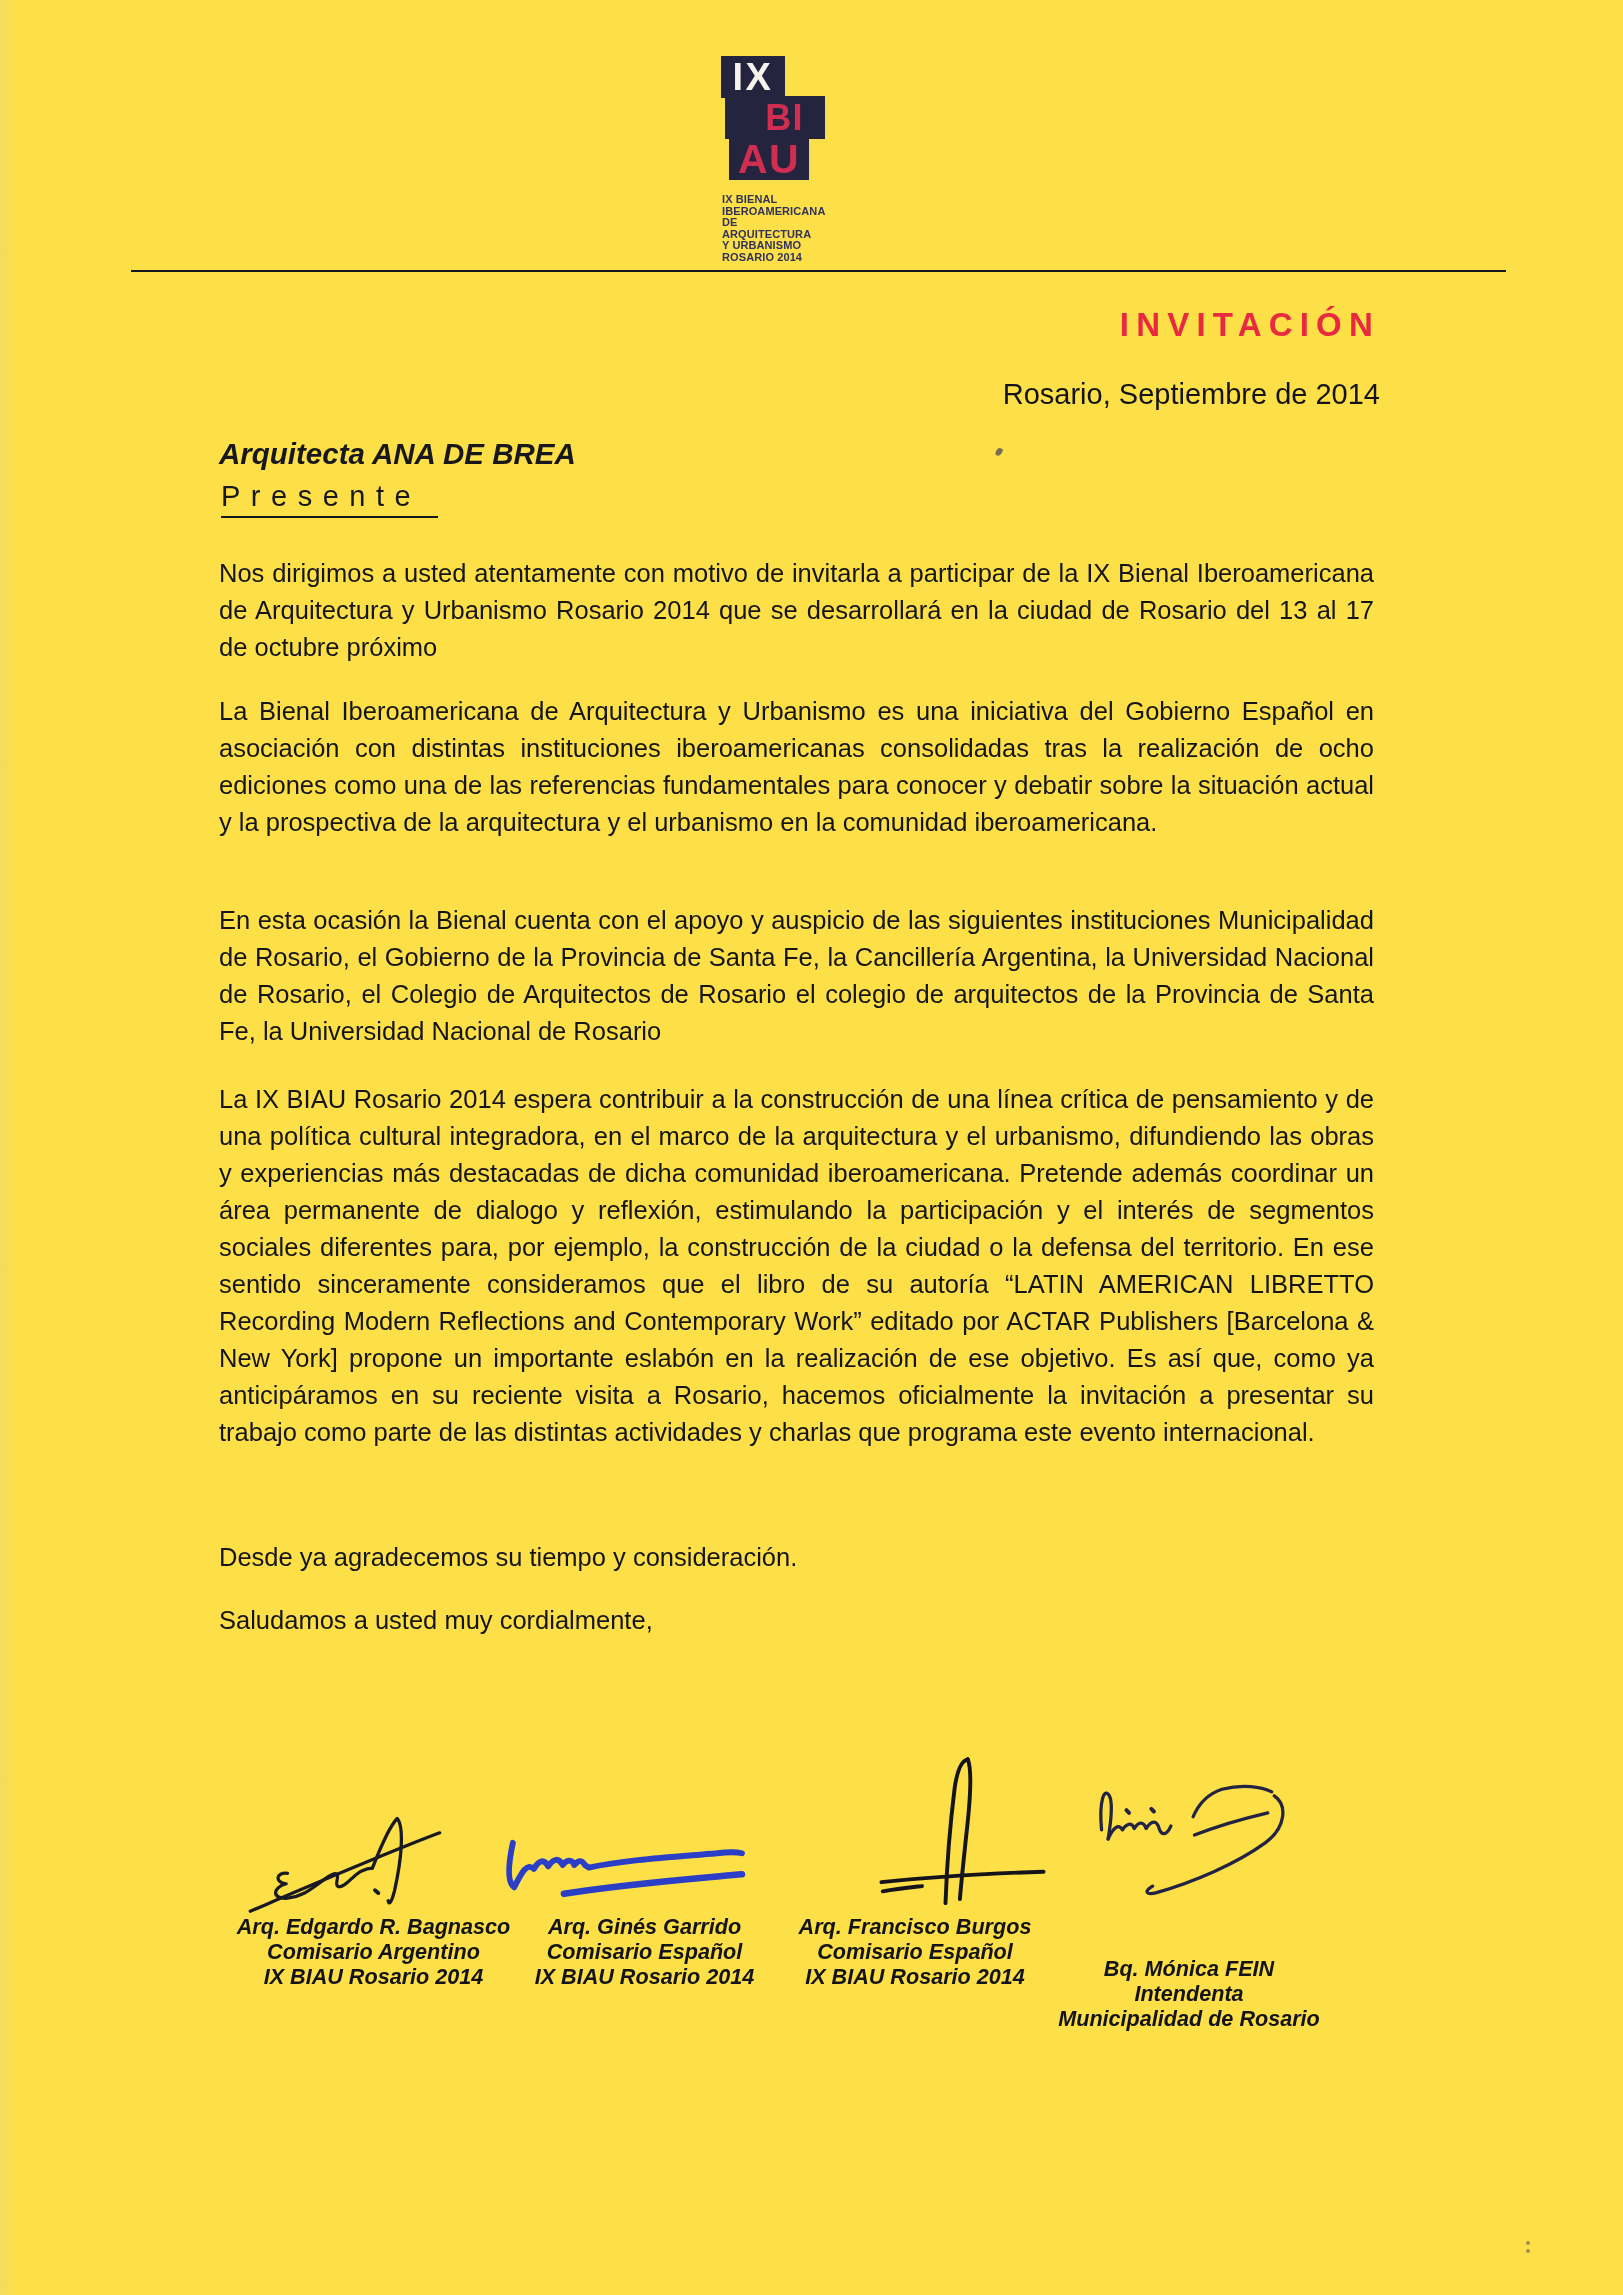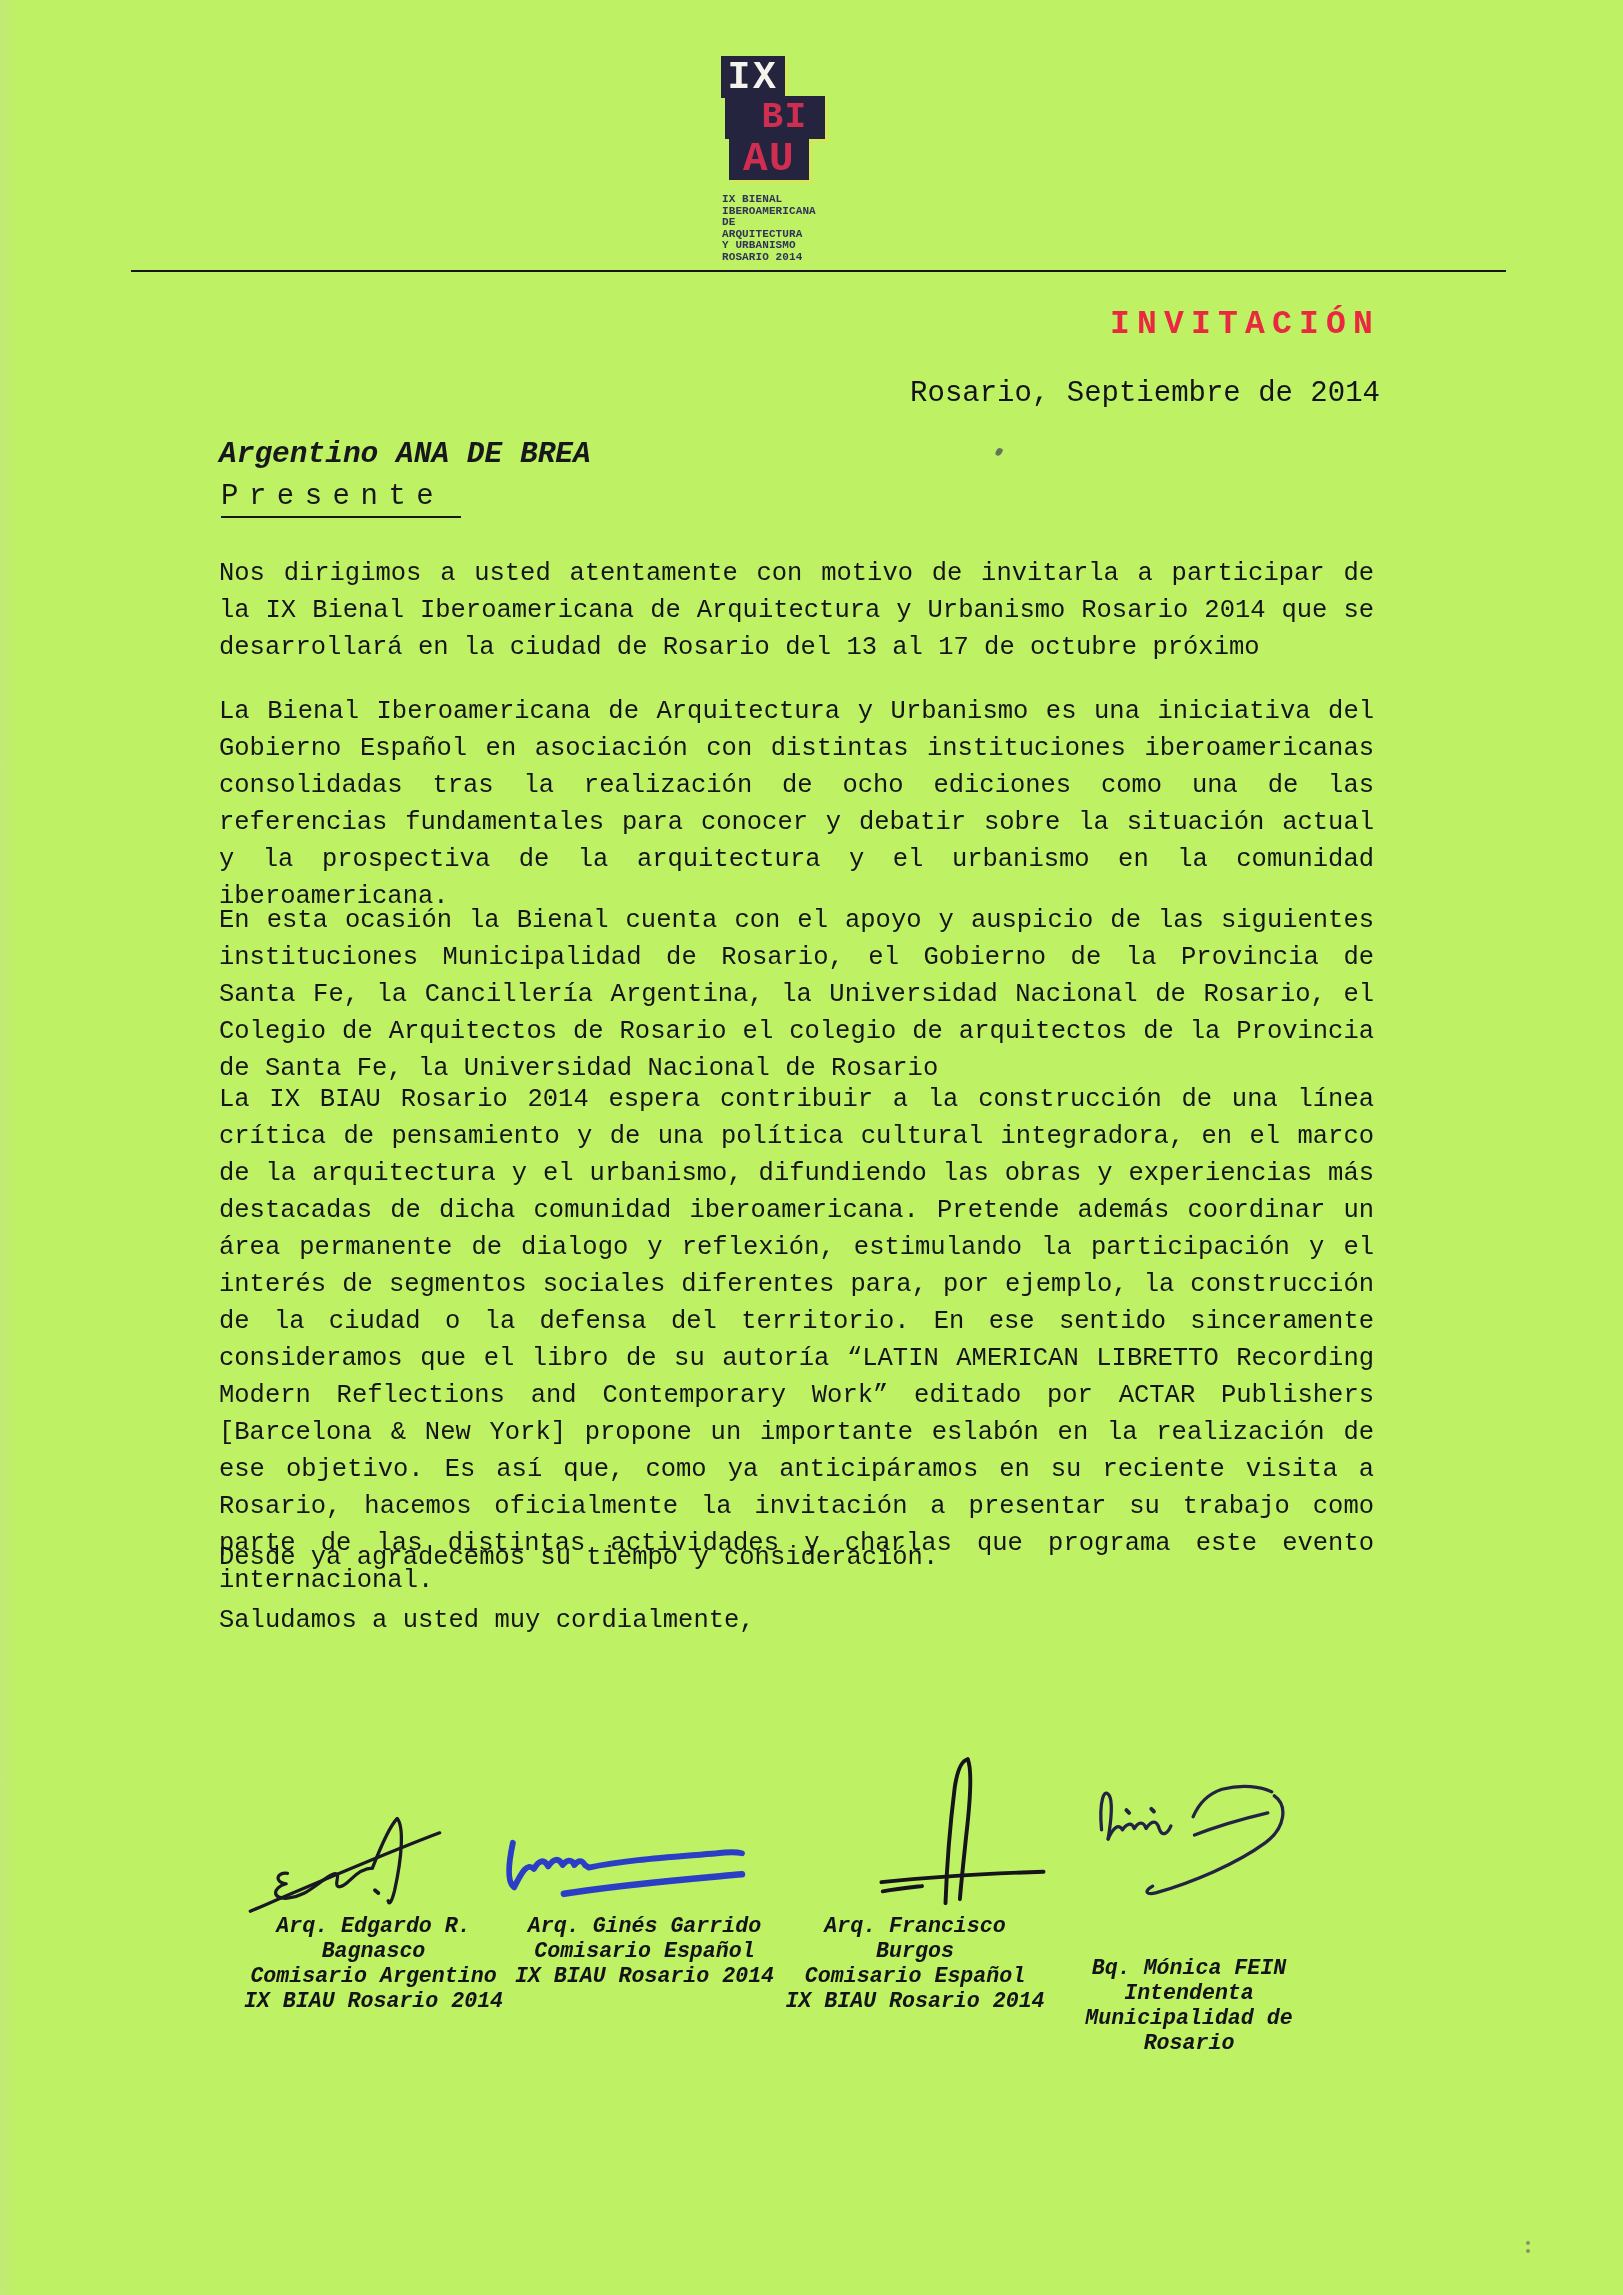--- a/index.html
+++ b/index.html
@@ -1,20 +1,20 @@
 <!DOCTYPE html>
 <html style="font-size:10.5px"><head>
 <meta charset="utf-8">
 <style>
   html,body{margin:0;padding:0;background:#888;}
   .page{
     position:relative;
     width:1623px;height:2295px;
-    background:#bef264;
-    font-family:Liberation Mono, monospace;
+    background:#fde047;
+    font-family:Liberation Sans, sans-serif;
     color:#18181c;
     overflow:hidden;
   }
   
   .logo{position:absolute;left:0;top:0;}
   .tile{
     position:absolute;
     display:flex;align-items:center;justify-content:center;
     font-weight:bold;
     box-shadow:3.3px 3.3px 0 rgba(240,219,80,.45);
@@ -93,21 +93,21 @@
     </div>
   </div>
 
   <div class="rule"></div>
 
   <div class="head-right">
     <div class="inv-title" style="color: rgb(233, 41, 64);">INVITACIÓN</div>
     <div class="date-line">Rosario, Septiembre de 2014</div>
   </div>
 
-  <div class="recipient-name">Argentino ANA DE BREA</div>
+  <div class="recipient-name">Arquitecta ANA DE BREA</div>
   <div class="recipient-presente">Presente</div>
 
   <p class="para p1">Nos dirigimos a usted atentamente con motivo de invitarla a participar de la IX Bienal Iberoamericana de Arquitectura y Urbanismo Rosario 2014 que se desarrollará en la ciudad de Rosario del 13 al 17 de octubre próximo</p>
   <p class="para p2">La Bienal Iberoamericana de Arquitectura y Urbanismo es una iniciativa del Gobierno Español en asociación con distintas instituciones iberoamericanas consolidadas tras la realización de ocho ediciones como una de las referencias fundamentales para conocer y debatir sobre la situación actual y la prospectiva de la arquitectura y el urbanismo en la comunidad iberoamericana.</p>
   <p class="para p3">En esta ocasión la Bienal cuenta con el apoyo y auspicio de las siguientes instituciones Municipalidad de Rosario, el Gobierno de la Provincia de Santa Fe, la Cancillería Argentina, la Universidad Nacional de Rosario, el Colegio de Arquitectos de Rosario el colegio de arquitectos de la Provincia de Santa Fe, la Universidad Nacional de Rosario</p>
   <p class="para p4">La IX BIAU Rosario 2014 espera contribuir a la construcción de una línea crítica de pensamiento y de una política cultural integradora, en el marco de la arquitectura y el urbanismo, difundiendo las obras y experiencias más destacadas de dicha comunidad iberoamericana. Pretende además coordinar un área permanente de dialogo y reflexión, estimulando la participación y el interés de segmentos sociales diferentes para, por ejemplo, la construcción de la ciudad o la defensa del territorio. En ese sentido sinceramente consideramos que el libro de su autoría “LATIN AMERICAN LIBRETTO Recording Modern Reflections and Contemporary Work” editado por ACTAR Publishers [Barcelona &amp; New York] propone un importante eslabón en la realización de ese objetivo. Es así que, como ya anticipáramos en su reciente visita a Rosario, hacemos oficialmente la invitación a presentar su trabajo como parte de las distintas actividades y charlas que programa este evento internacional.</p>
   <p class="para p5">Desde ya agradecemos su tiempo y consideración.</p>
   <p class="para p6">Saludamos a usted muy cordialmente,</p>
 
   <svg class="sig-svg" style="left:247px;top:1813px" width="209" height="105" viewBox="0 0 320 160">

